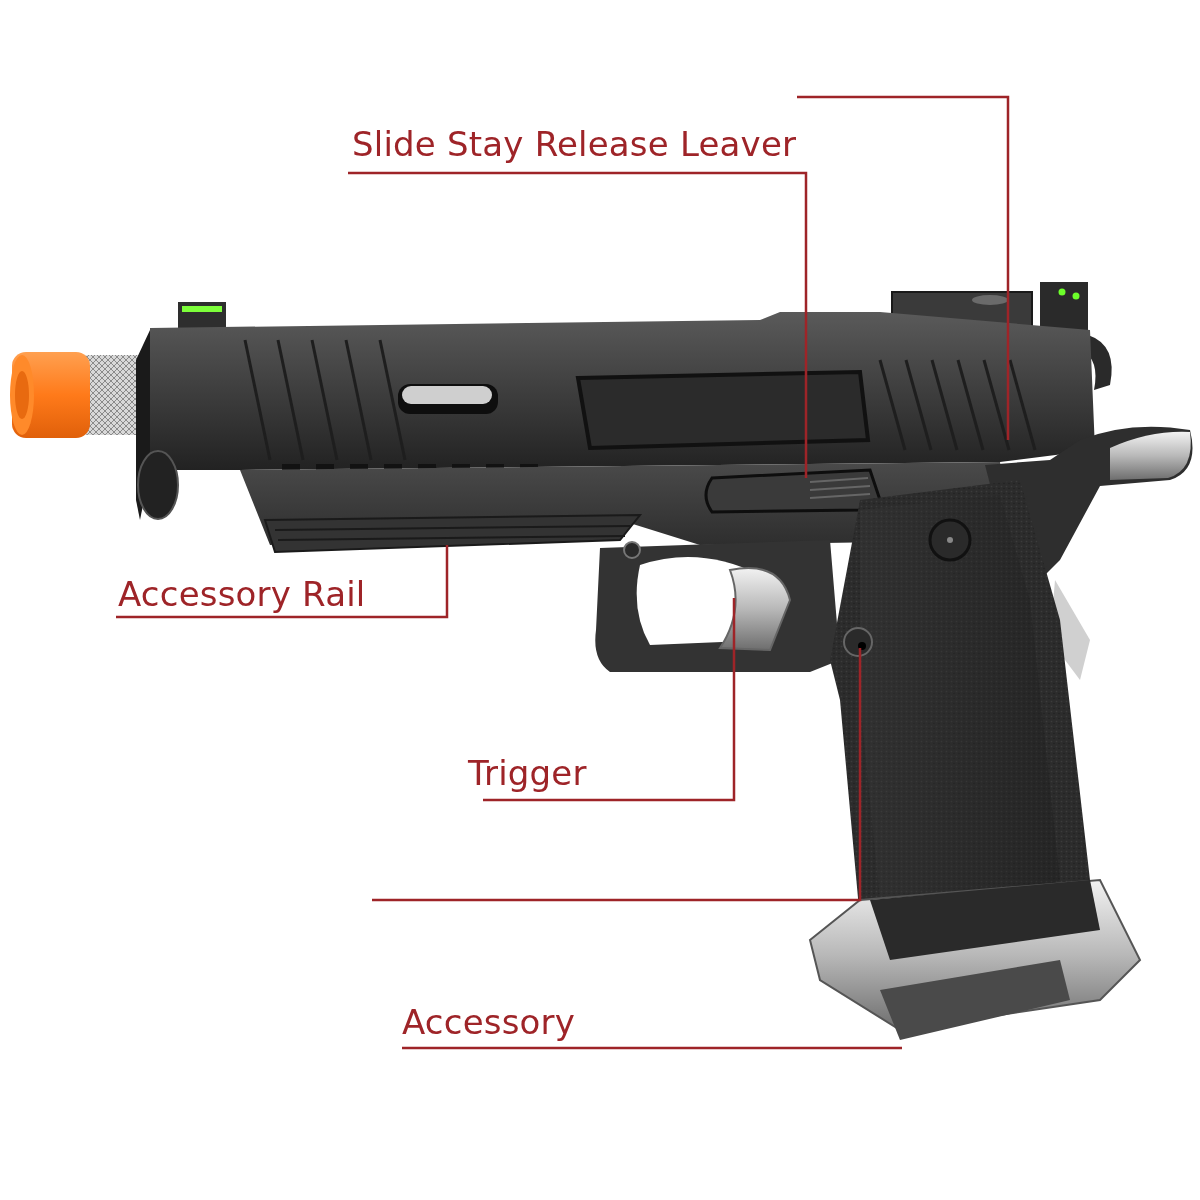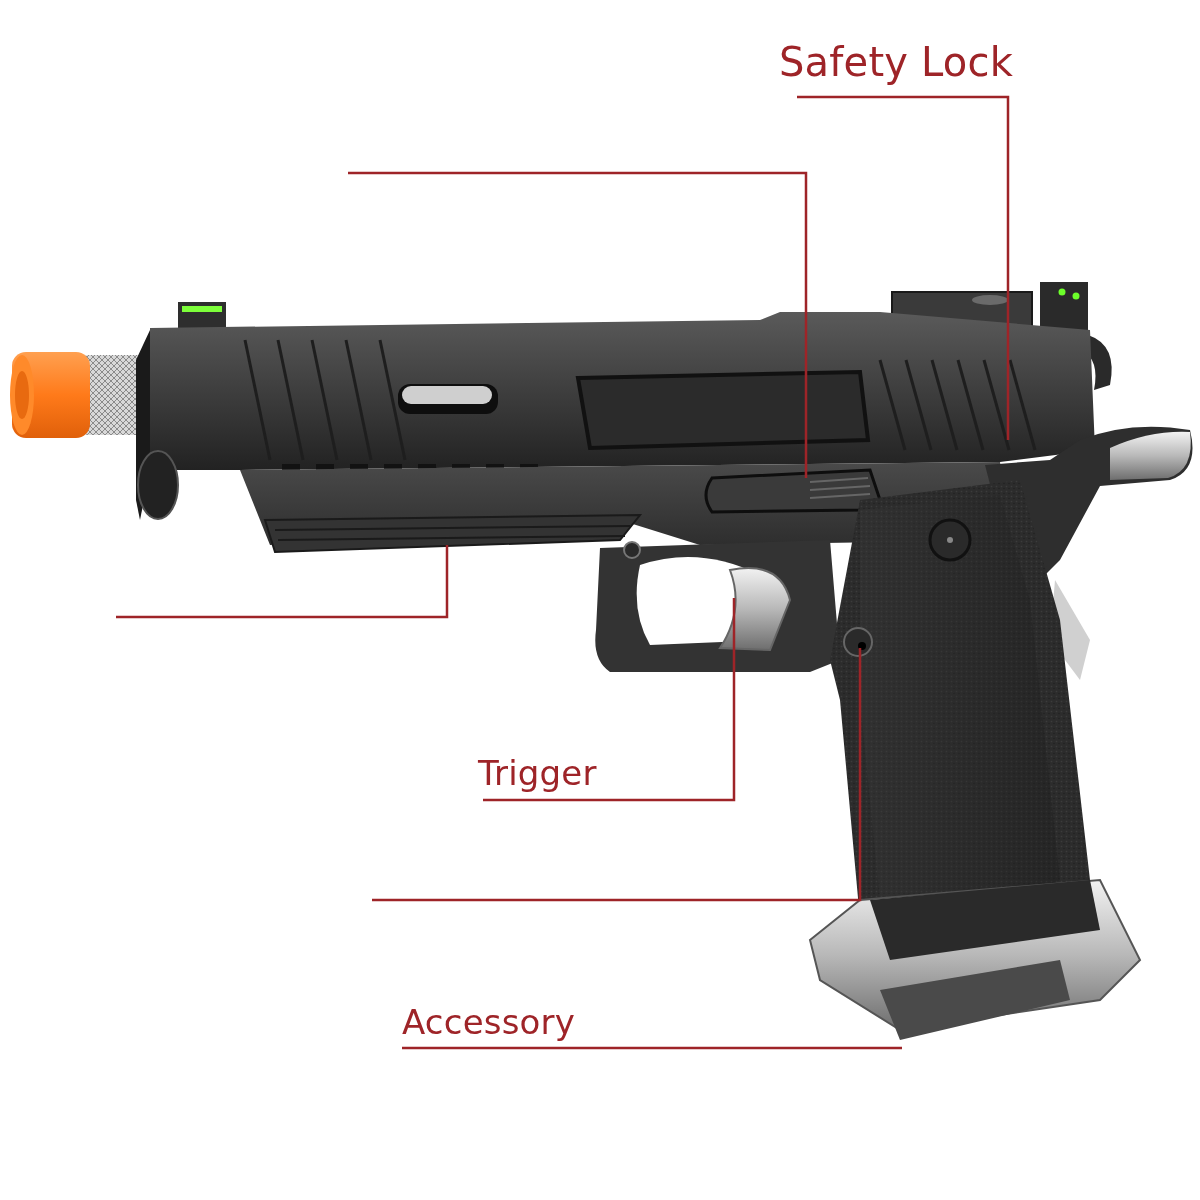--- a/index.html
+++ b/index.html
@@ -177,16 +177,17 @@
     <g stroke="#9e2428" stroke-width="2.5" fill="none">
       <polyline points="797,97 1008,97 1008,440"></polyline>
       <polyline points="348,173 806,173 806,478"></polyline>
       <polyline points="116,617 447,617 447,545"></polyline>
       <polyline points="483,800 734,800 734,598"></polyline>
       <polyline points="372,900 860,900 860,648"></polyline>
       <polyline points="402,1048 902,1048"></polyline>
     </g>
   </svg>
 
-  <div class="label big" style="left:779px; top:42px;">Safety Lock</div>
-  <div class="label" style="left:478px; top:756px;">Trigger</div>
+  <div class="label" style="left:352px; top:127px;">Slide Stay Release Leaver</div>
+  <div class="label" style="left:118px; top:577px;">Accessory Rail</div>
+  <div class="label" style="left:468px; top:756px;">Trigger</div>
   <div class="label" style="left:402px; top:1005px;">Accessory</div>
 </div>
 
 </body></html>

